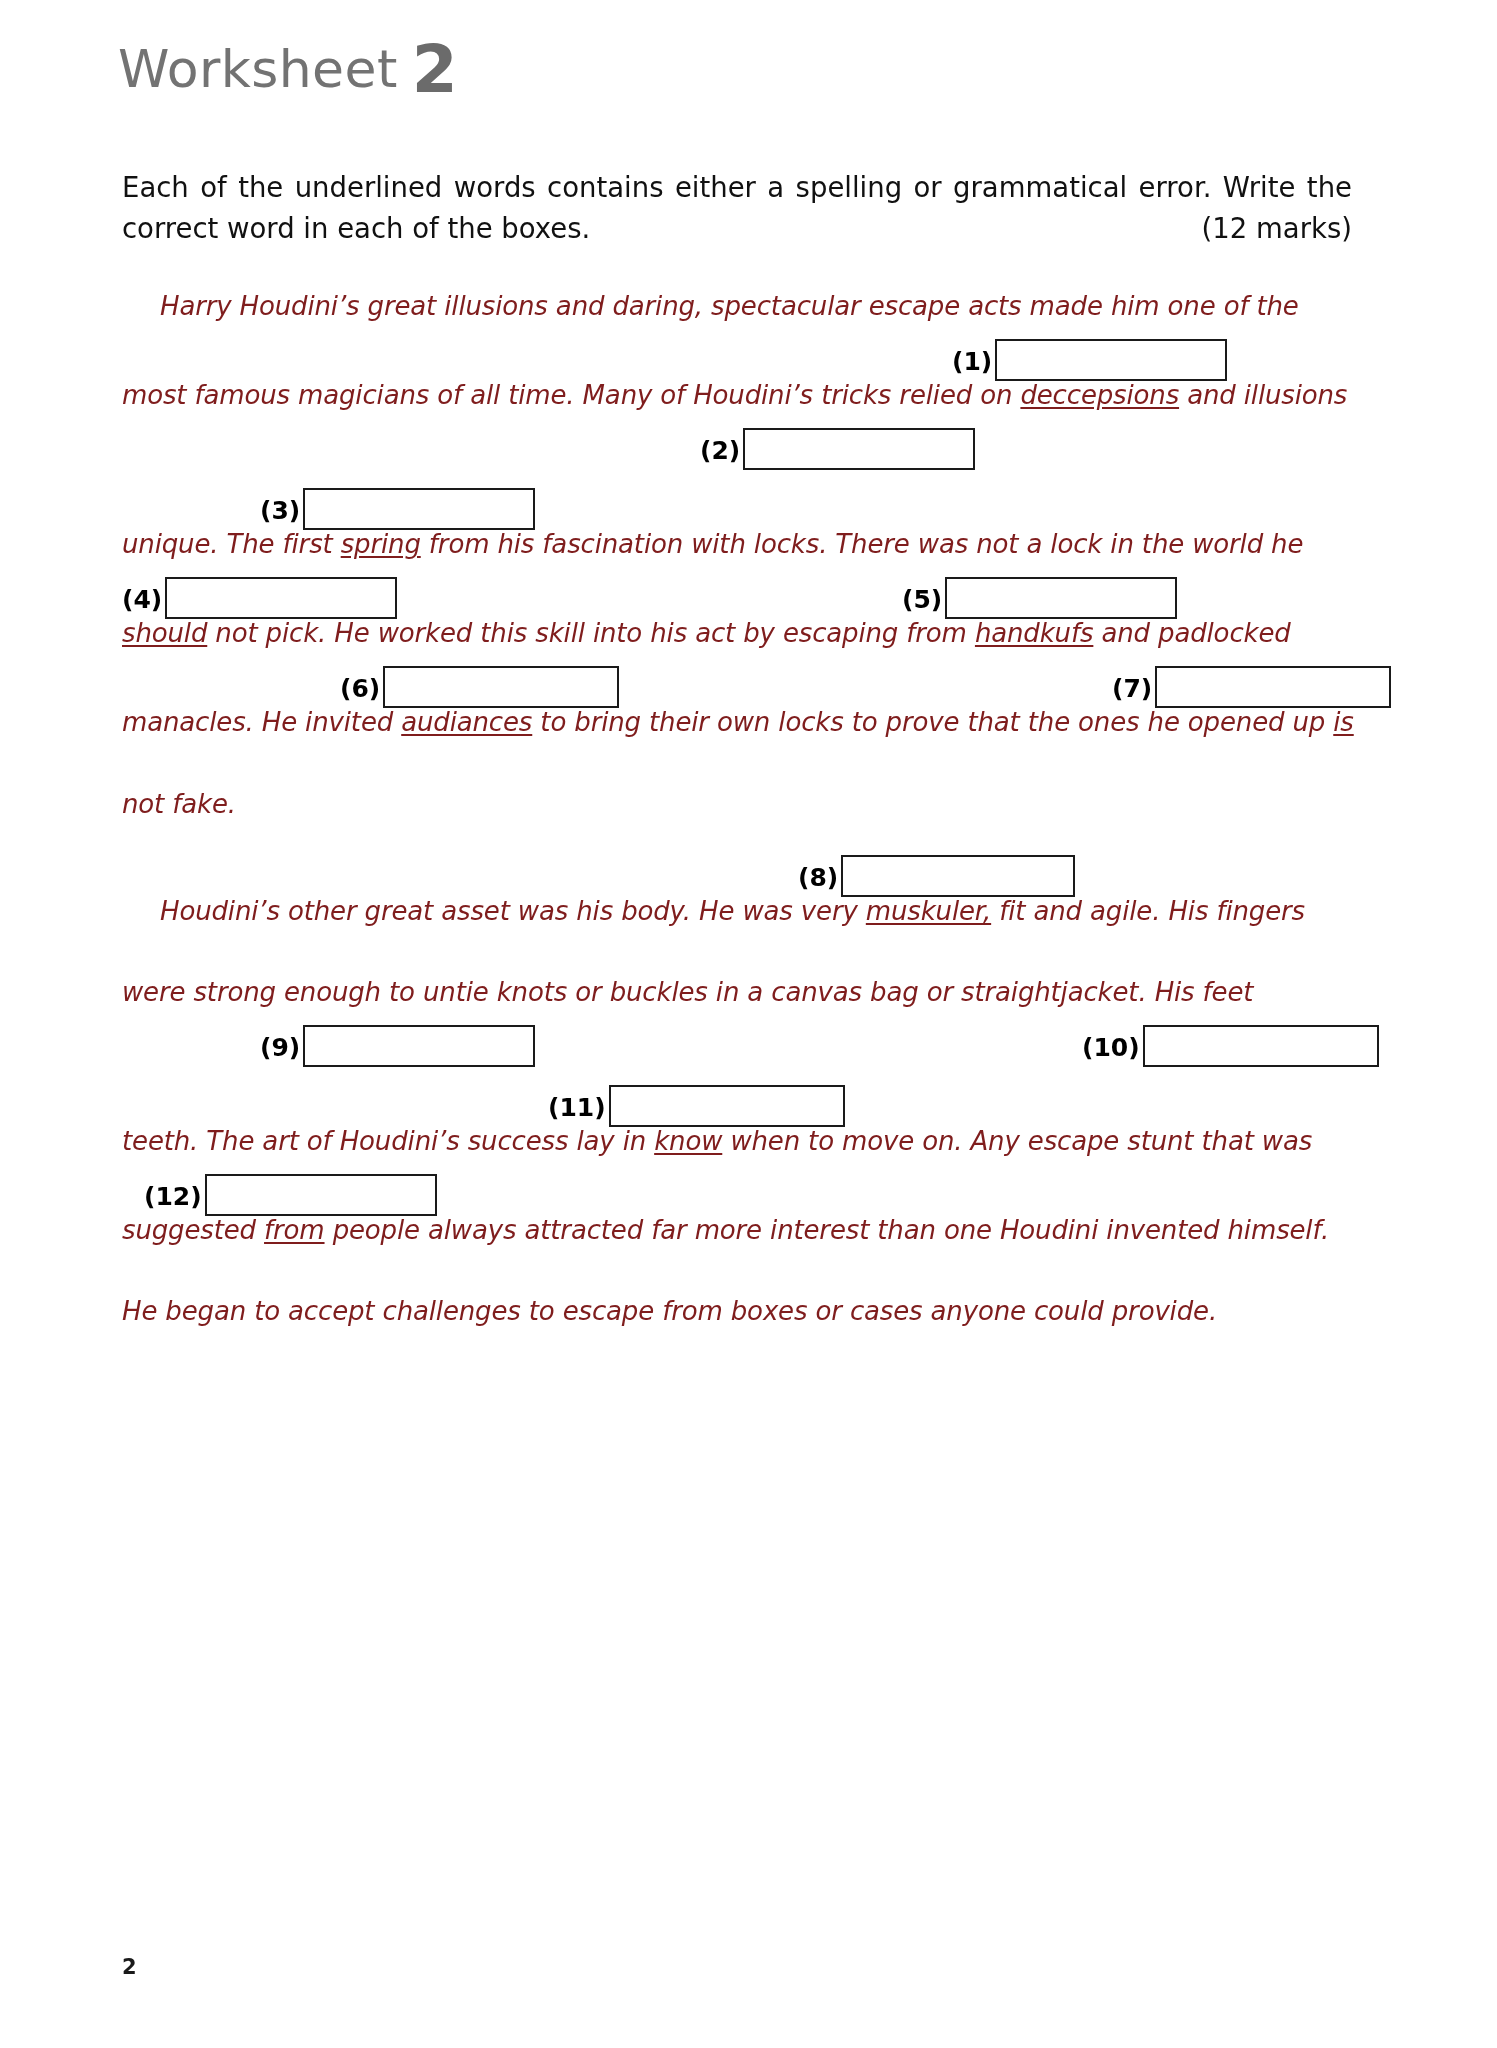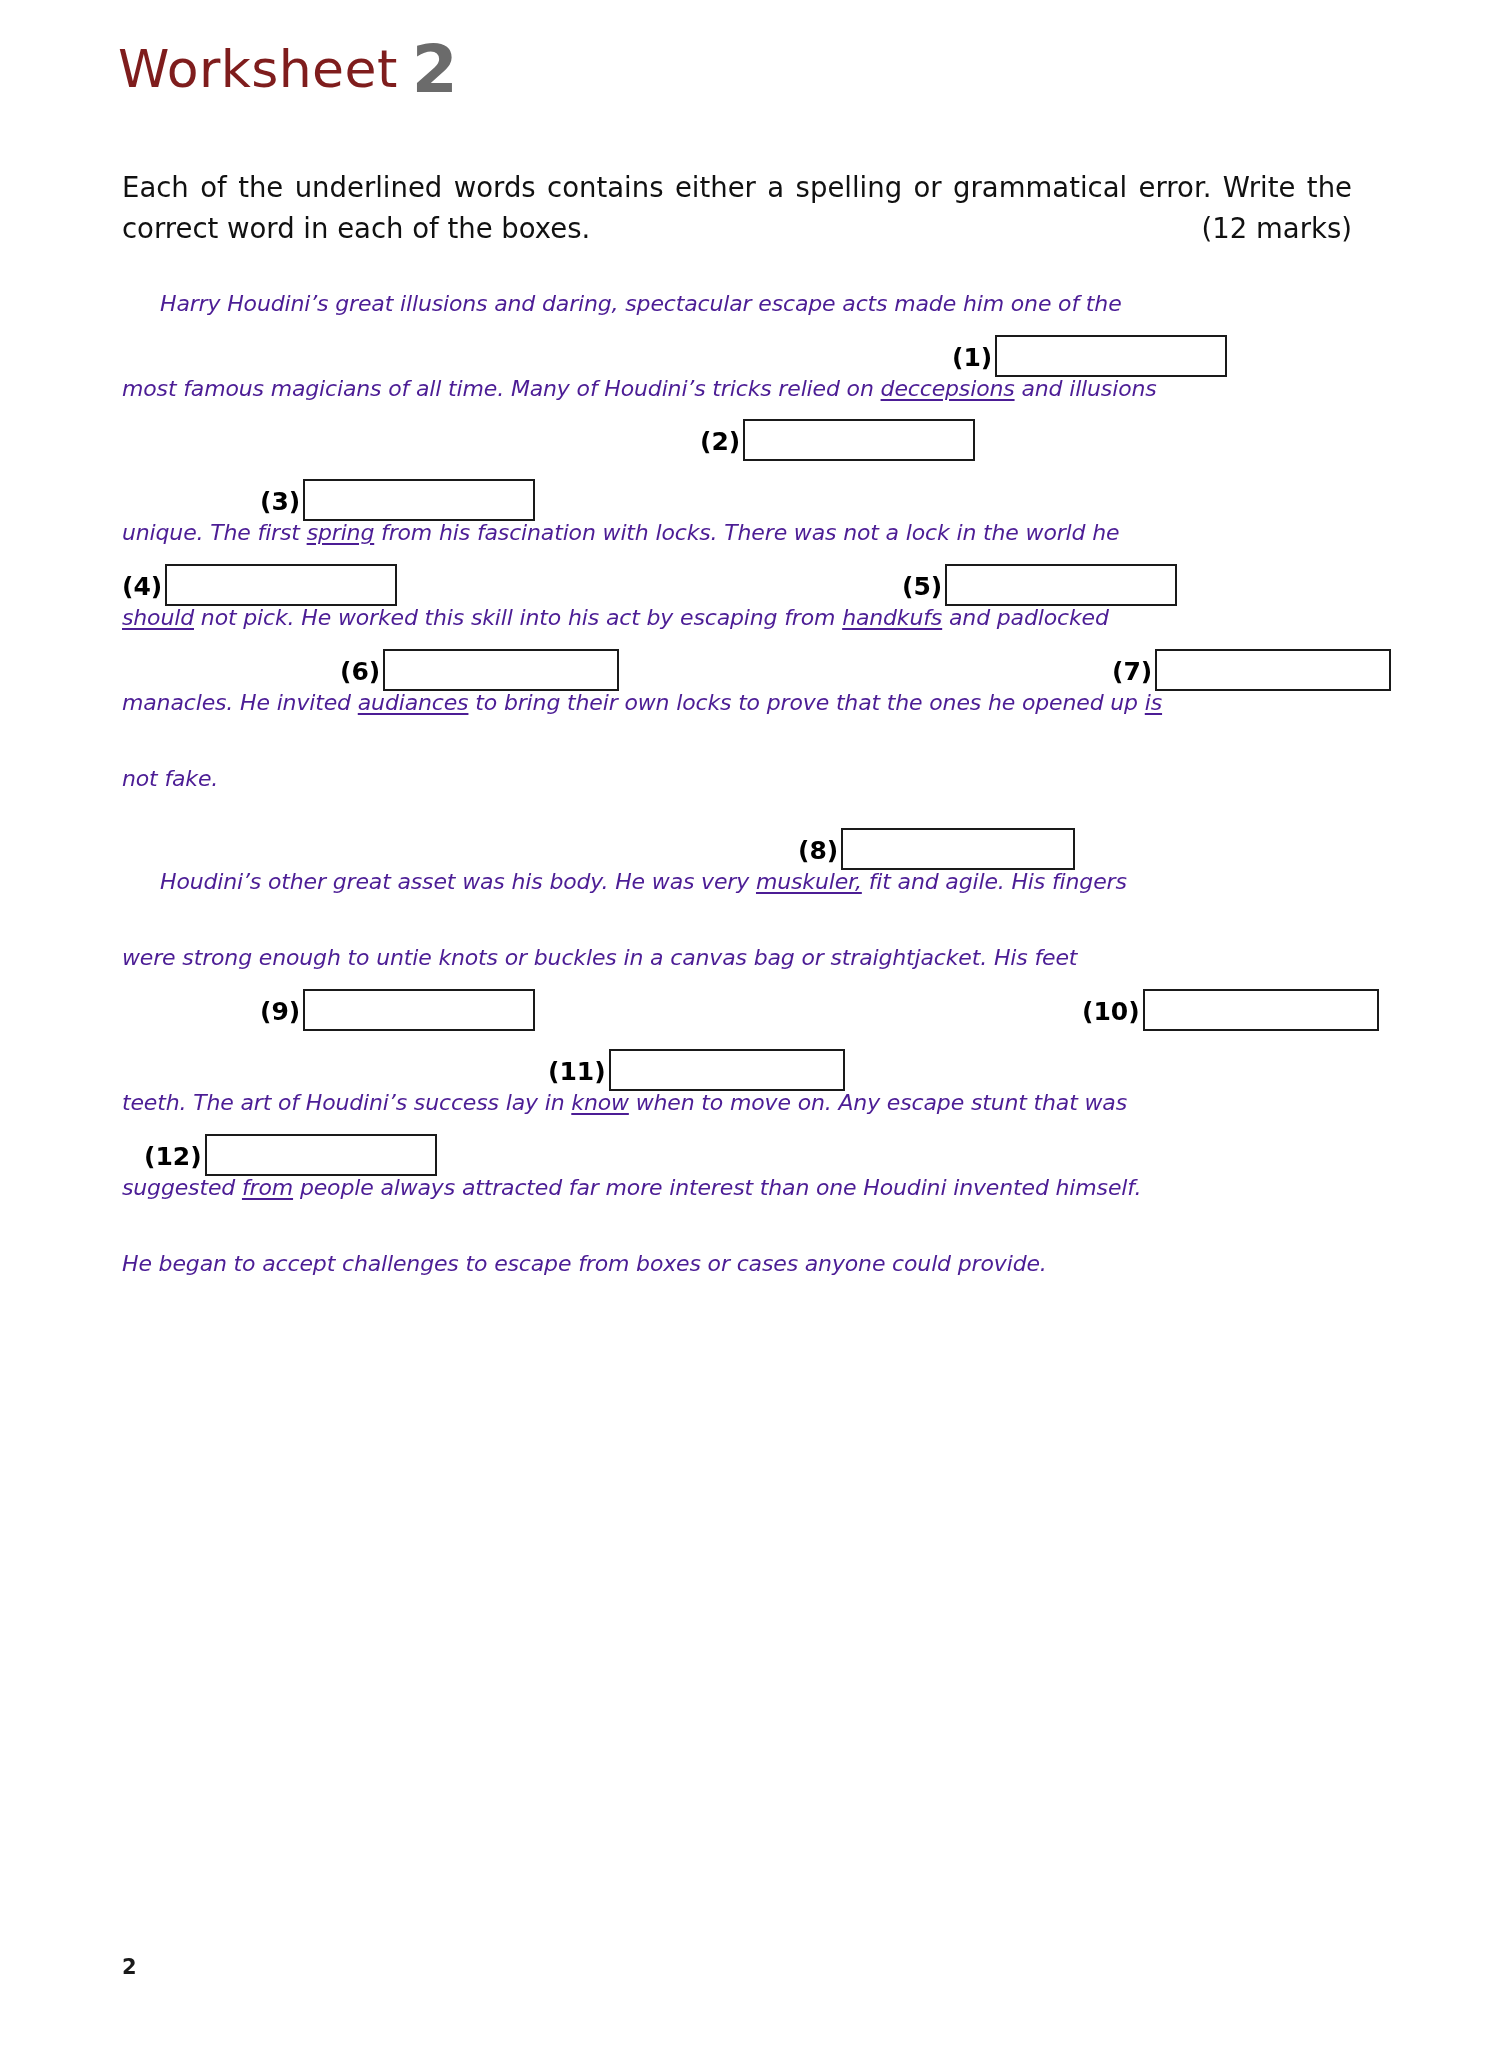--- a/index.html
+++ b/index.html
@@ -28,21 +28,21 @@
     display: flex;
     align-items: flex-end;
     gap: 14px;
   }
   .wk-title {
     font-family: "DejaVu Sans", sans-serif;
     font-size: 52px;
     font-weight: 400;
     letter-spacing: 0.4px;
     line-height: 1;
-    color: #7f1d1d;
+    color: #737373;
   }
   .wk-number {
     font-family: "DejaVu Sans", sans-serif;
     font-size: 66px;
     font-weight: 700;
     line-height: 0.86;
     color: #6b6b6b;
     -webkit-text-stroke: 3px #ffffff;
     paint-order: stroke fill;
     position: relative;
@@ -83,23 +83,23 @@
     top: 292px;
     width: 1240px;
   }
   .row {
     position: relative;
     width: 100%;
   }
   .text-line {
     font-family: "DejaVu Sans", sans-serif;
     font-style: italic;
-    font-size: 22px;
+    font-size: 26px;
     line-height: 1.12;
-    color: #4c1d95;
+    color: #7f1d1d;
     white-space: nowrap;
     letter-spacing: -0.15px;
   }
   .text-line.indent {
     padding-left: 38px;
   }
   .u {
     text-decoration: underline;
     text-underline-offset: 3px;
   }

